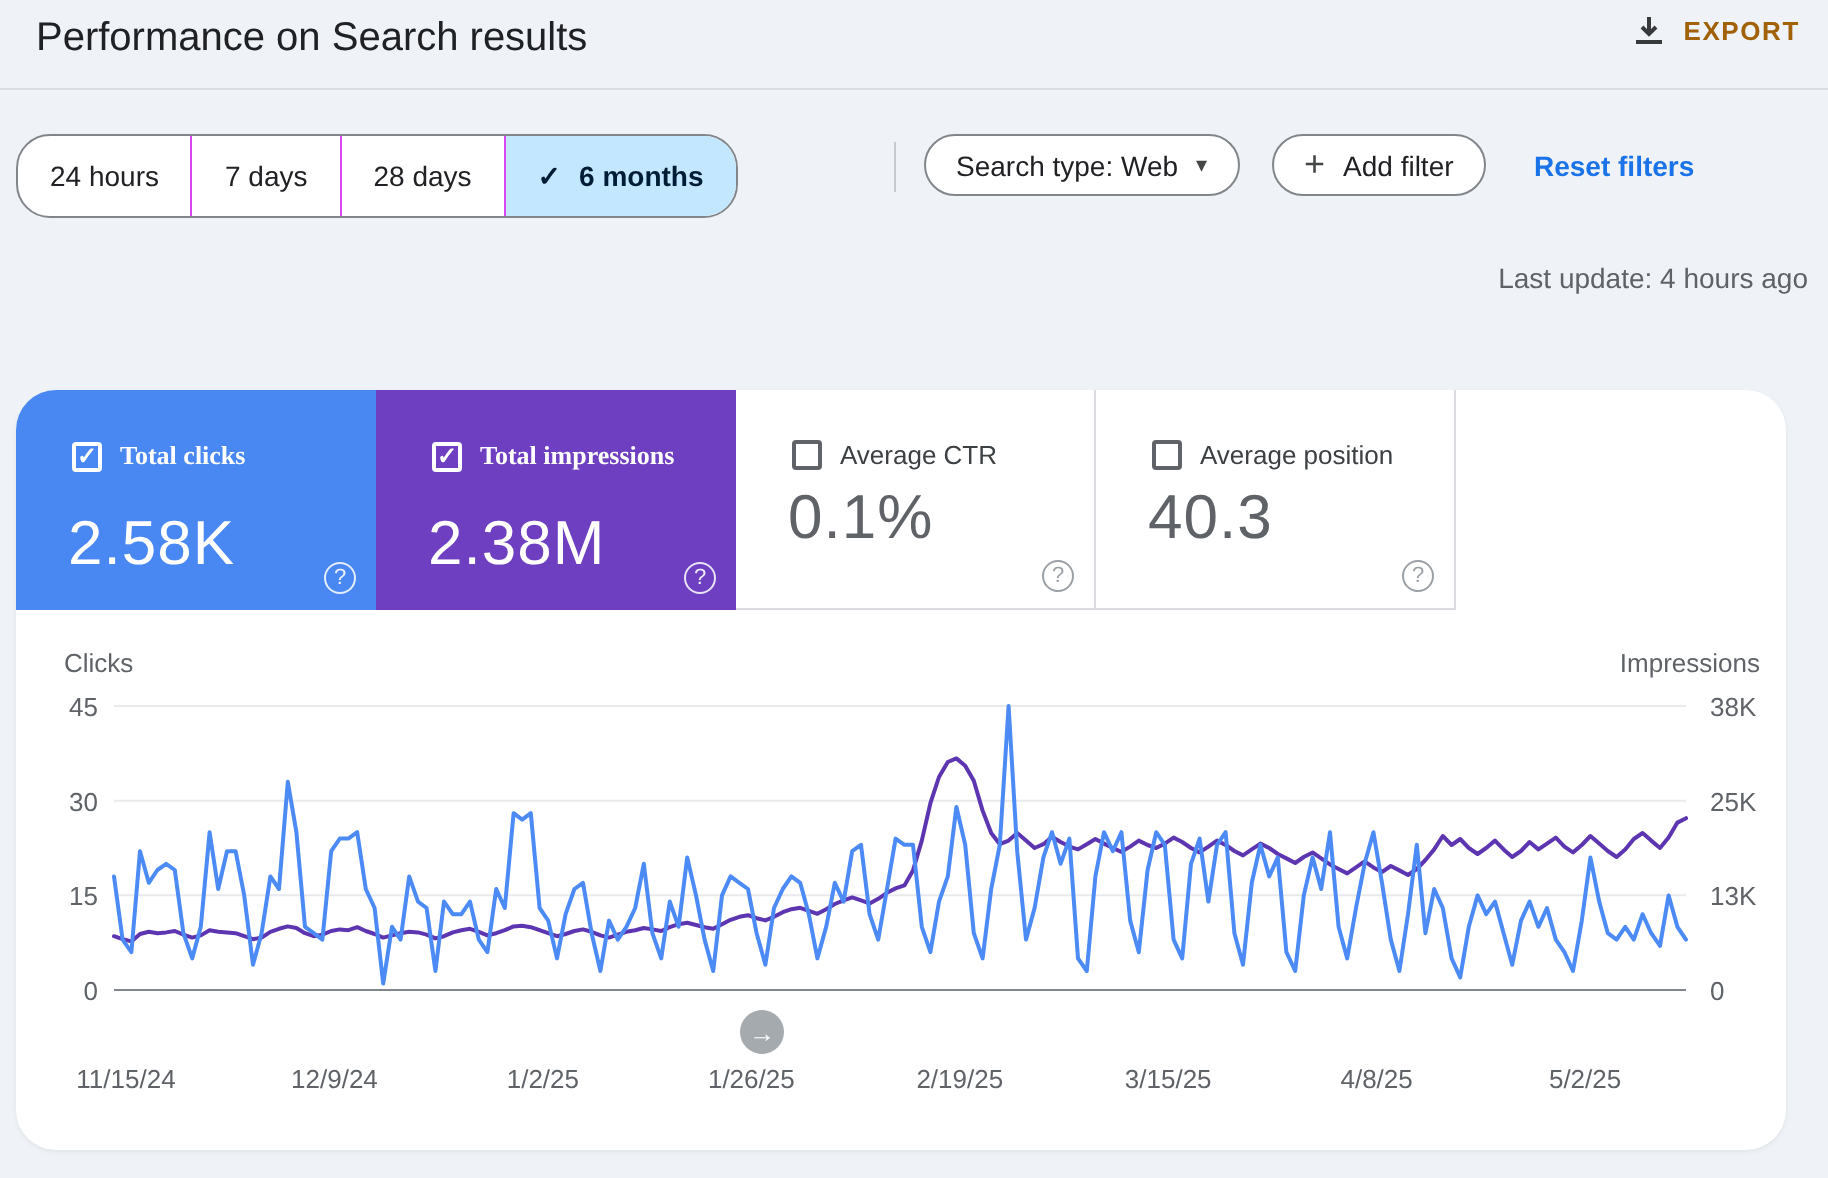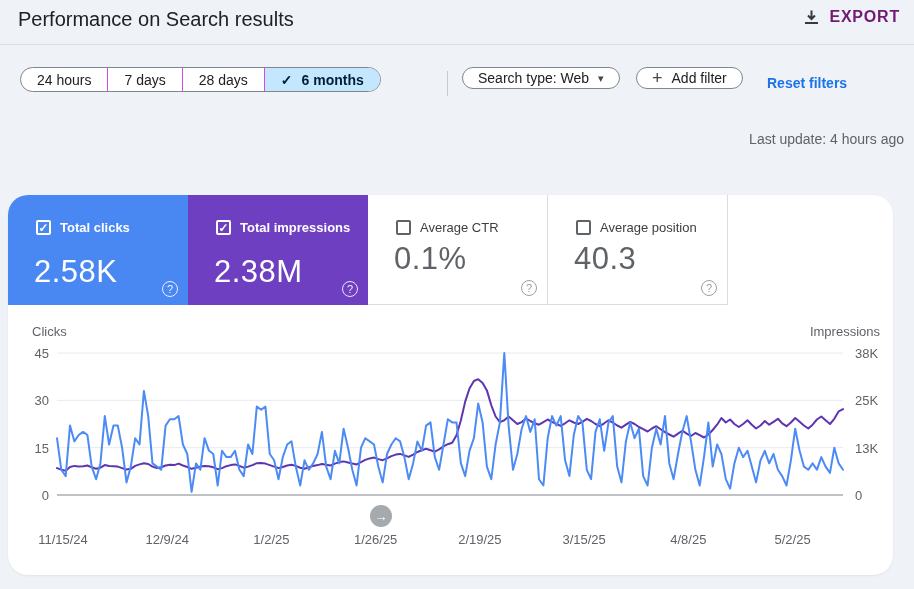--- a/index.html
+++ b/index.html
@@ -12,49 +12,49 @@
     color:#202124;
   }
   
   .page-title {
     position:absolute; left:18px; top:8px;
     font-size:20px; color:#202124;text-align:center;
   }
   .export-btn {
     position:absolute; right:14px; top:8px;
     display:flex; align-items:center; gap:10px;
-    font-size:16px; font-weight:bold; letter-spacing:0.8px;
-    color:#701a75; cursor:pointer; background:none; border:none;
+    font-size:13px; font-weight:bold; letter-spacing:0.8px;
+    color:#a16207; cursor:pointer; background:none; border:none;
     font-family:"Liberation Sans", sans-serif;
   }
   .header-divider {
     position:absolute; left:0; top:44px; width:914px; height:1px; background:#dadce0;
   }
   
   .chip-group {
-    position:absolute; left:20px; top:67px;
-    display:inline-flex; height:25px;
+    position:absolute; left:8px; top:67px;
+    display:inline-flex; height:42px;
     border:1px solid #82868b; border-radius:17px;
     background:#ffffff; overflow:hidden; align-items:stretch;
   }
   .chip {
     display:flex; align-items:center; padding:0 16px;
     font-size:14px; color:#202124; cursor:pointer; white-space:nowrap;
     border-left:1px solid #d946ef;
   }
   .chip:first-child { border-left:none; }
   .chip.selected {
     background:#c2e7ff; color:#001d35; font-weight:bold; gap:9px;
   }
   .chip.selected .check { font-size:14px; font-weight:bold; }
   .filter-vdivider {
     position:absolute; left:447px; top:71px; width:1px; height:25px; background:#c6c9cd;
   }
   .pill {
-    position:absolute; top:67px; height:22px;
+    position:absolute; top:67px; height:31px;
     display:inline-flex; align-items:center; gap:9px; padding:0 15px;
     border:1px solid #82868b; border-radius:17px; background:#fff;
     font-size:14px; color:#202124; cursor:pointer; white-space:nowrap;
     font-family:"Liberation Sans", sans-serif;
   }
   .pill .caret { font-size:11px; color:#444746; }
   .pill .plus  { font-size:18px; font-weight:400; color:#444746; }
   .search-type-pill { left:462px; }
   .add-filter-pill  { left:636px; }
   .reset-filters {
@@ -80,21 +80,21 @@
     position:absolute; left:28px; top:25px; display:flex; align-items:center; gap:9px;
   }
   .cbox {
     width:15px; height:15px; border-radius:2px; flex:none;
     display:flex; align-items:center; justify-content:center;
     font-size:12px; font-weight:bold;
   }
   .cbox.checked-white { border:2px solid #ffffff; color:#ffffff; }
   .cbox.empty { border:2px solid #5f6368; color:transparent; }
   .metric-label { font-size:13px; white-space:nowrap; }
-  .metric-tile.colored .metric-label { color:#ffffff; font-weight:bold; }
+  .metric-tile.colored .metric-label { color:#ffffff; font-weight:bold;font-family:Liberation Serif, serif; }
   .metric-tile.white   .metric-label { color:#3c4043; }
   .metric-value {
     position:absolute; left:26px; top:46px; font-size:31px; letter-spacing:0.5px;
   }
   .metric-tile.colored .metric-value { color:#ffffff;margin-top:13px; }
   .metric-tile.white   .metric-value { color:#5f6368; }
   .help-icon {
     position:absolute; right:10px; bottom:8px;
     width:16px; height:16px; border-radius:50%;
     font-size:11px; line-height:14px; text-align:center; cursor:pointer;

